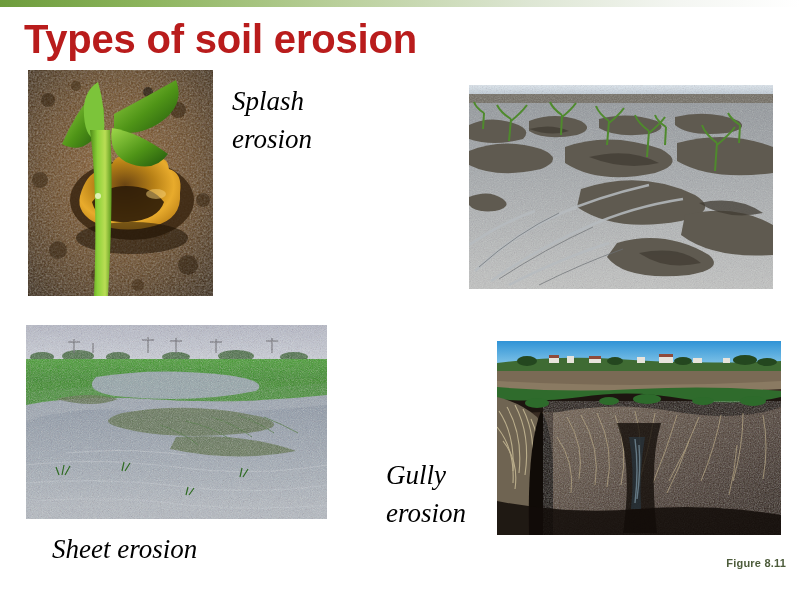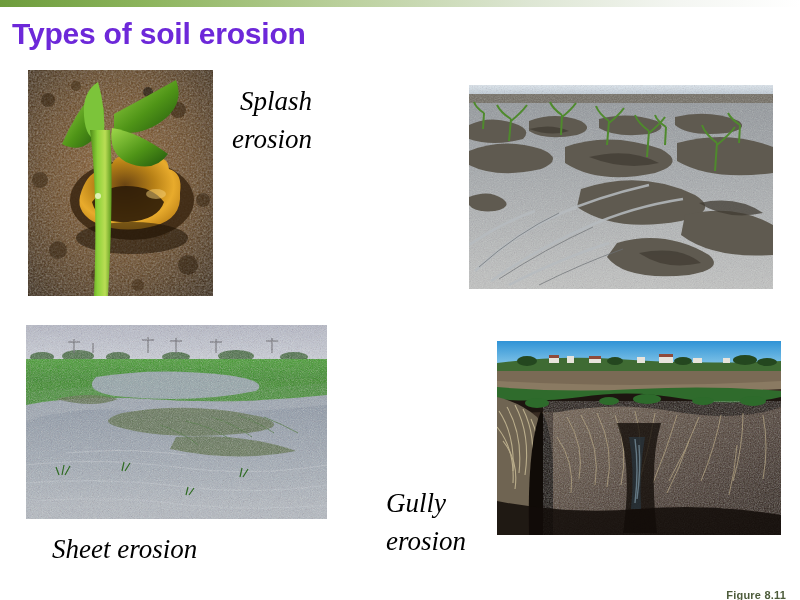--- a/index.html
+++ b/index.html
@@ -18,53 +18,52 @@
   .top-bar {
     position: absolute;
     left: 0;
     top: 0;
     width: 800px;
     height: 7px;
     background: linear-gradient(to right, #6d9c3c 0%, #8cb45c 18%, #b9cf9a 42%, #dde6d3 66%, #f4f6f2 85%, #ffffff 100%);
   }
   .slide-title {
     position: absolute;
-    left: 12px;
+    left: 24px;
     top: 17px;
     font-family: "Liberation Sans", sans-serif;
-    font-size: 30px;
+    font-size: 40px;
     font-weight: bold;
-    color: #6d28d9;
+    color: #b91c1c;
     letter-spacing: -0.2px;
     white-space: nowrap;
   }
   .caption {
     position: absolute;
     font-family: "Liberation Serif", serif;
     font-style: italic;
     font-size: 27px;
     color: #000000;
     line-height: 1.42;
     white-space: pre-line;
   }
-  .cap-splash { left: 232px; top: 82px; text-align: right; }
+  .cap-splash { left: 232px; top: 82px; }
   .cap-rill   { left: 310px; top: 250px; }
   .cap-sheet  { left: 26px;  top: 530px; margin-left: 26px; }
-  .cap-gully  { left: 386px; top: 484px; }
+  .cap-gully  { left: 386px; top: 456px; }
 
   .figure-note {
     position: absolute;
     right: 14px;
     top: 557px;
     font-family: "Liberation Sans", sans-serif;
     font-size: 11px;
     font-weight: bold;
     color: #4d5c3b;
     letter-spacing: 0.2px;
-    margin-top: 32px;
   }
 
   .photo {
     position: absolute;
     overflow: hidden;
     background: #2a2118;
   }
   .photo svg { display: block; width: 100%; height: 100%; }
 
   

